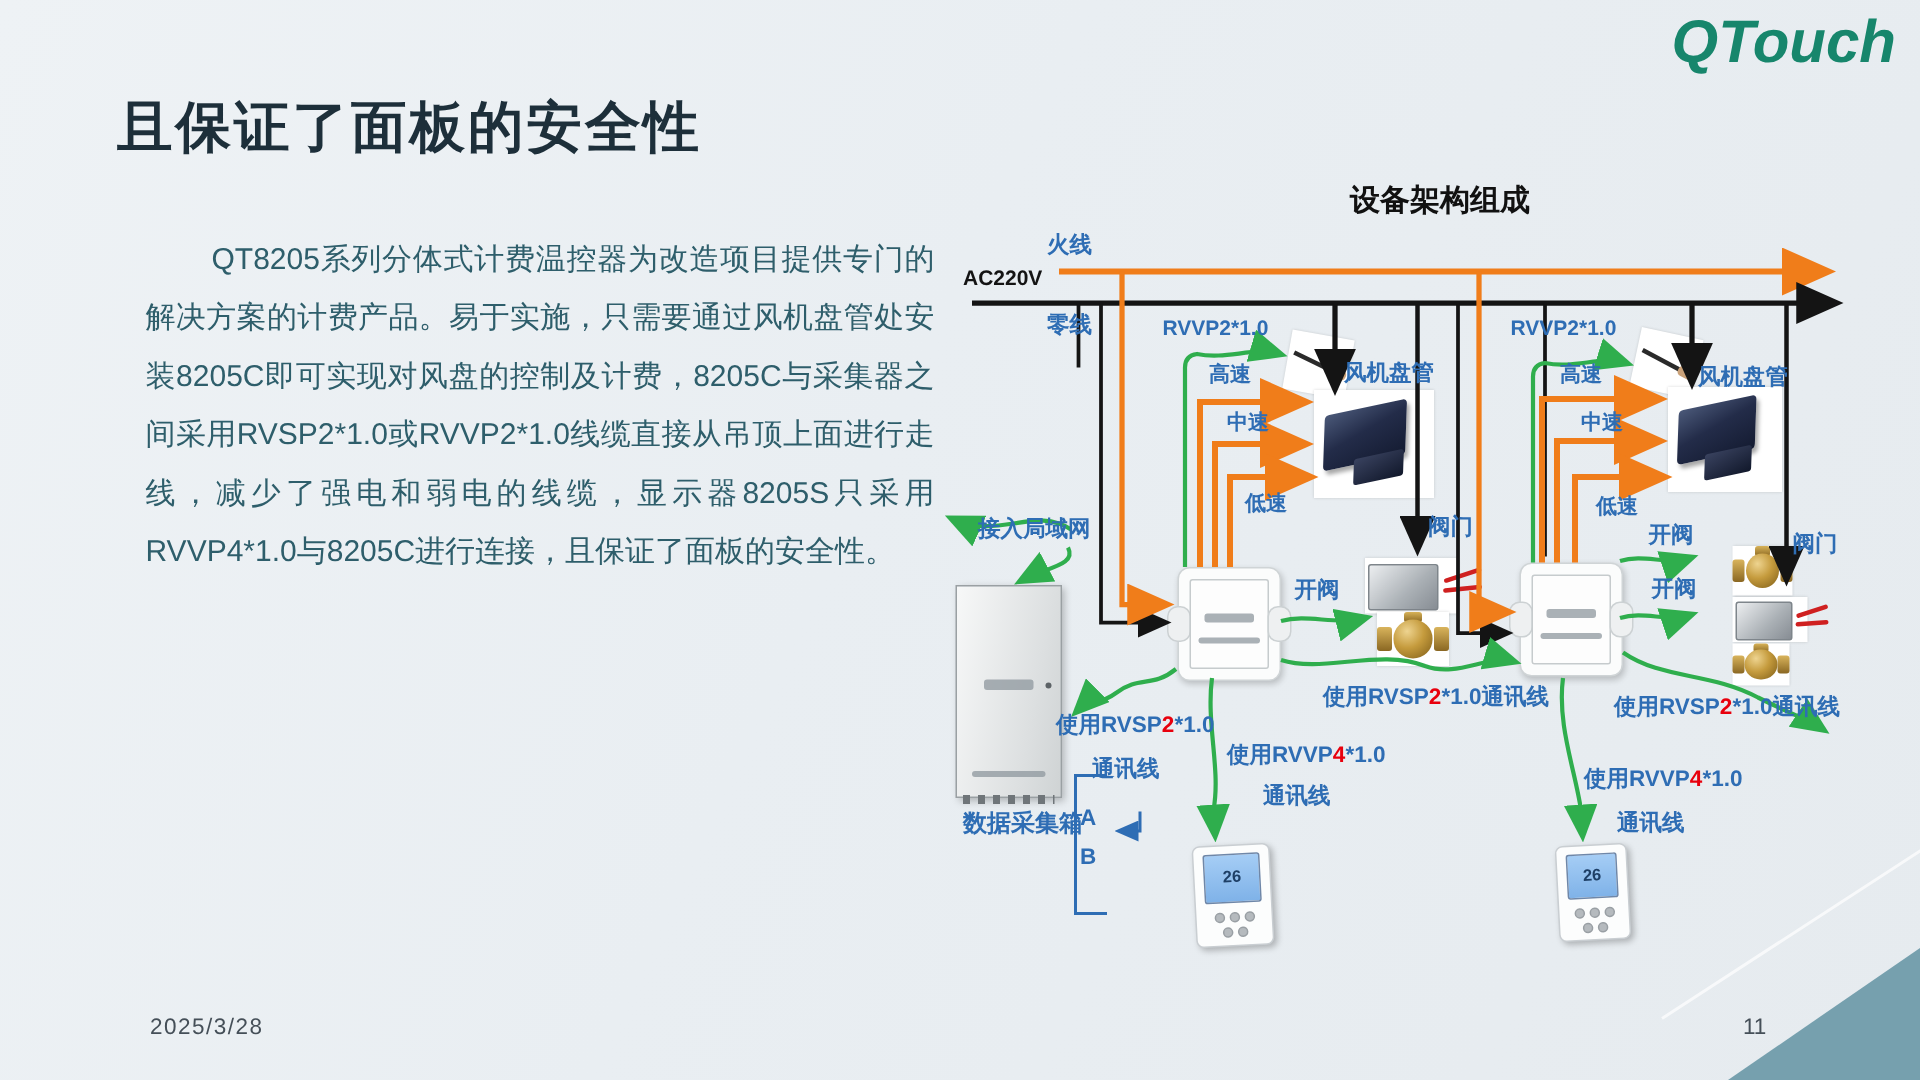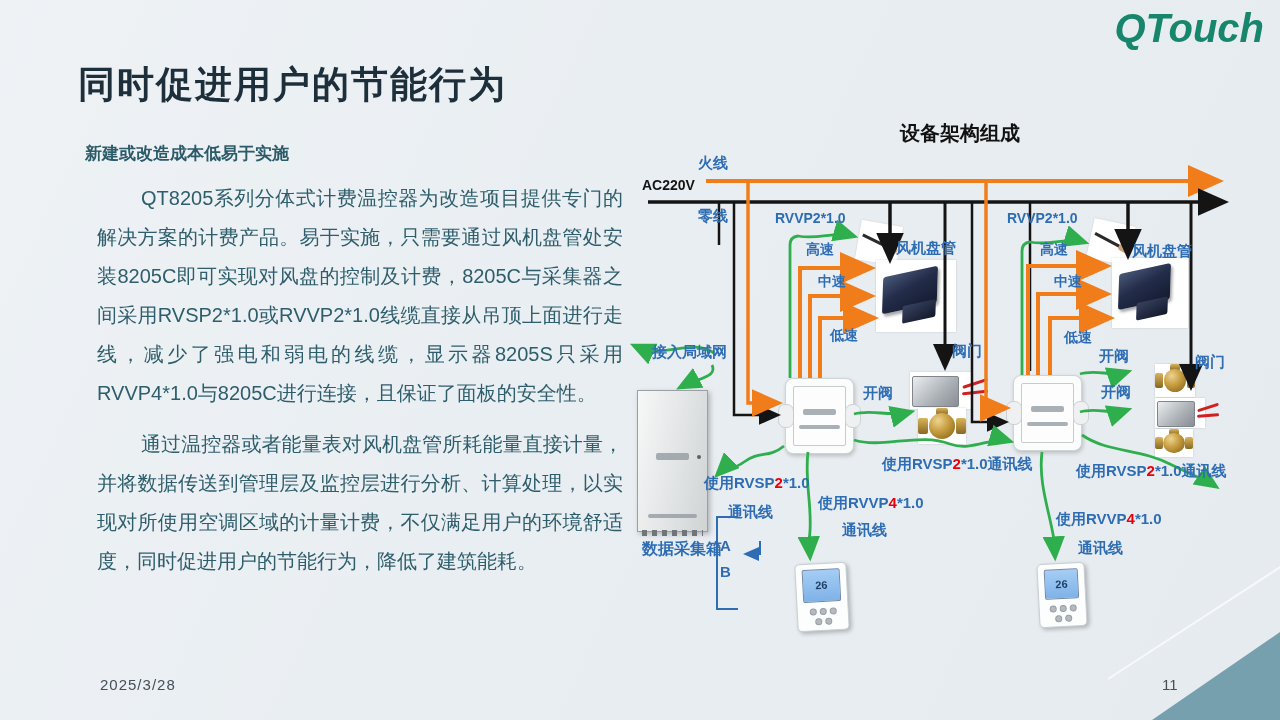--- a/index.html
+++ b/index.html
@@ -81,26 +81,24 @@
 </style>
 </head>
 <body>
 
 <div id="slide">
 
   <div id="logo">
     <span class="qtouch">QTouch</span>
   </div>
 
-  <div id="page-title">同时促进用户的节能行为</div>
+  <div id="page-title">且保证了面板的安全性</div>
 
   <div id="content">
-    <p class="sec-head">新建或改造成本低易于实施</p>
     <p class="body-p">QT8205系列分体式计费温控器为改造项目提供专门的解决方案的计费产品。易于实施，只需要通过风机盘管处安装8205C即可实现对风盘的控制及计费，8205C与采集器之间采用RVSP2*1.0或RVVP2*1.0线缆直接从吊顶上面进行走线，减少了强电和弱电的线缆，显示器8205S只采用RVVP4*1.0与8205C进行连接，且保证了面板的安全性。</p>
-    <p class="body-p">通过温控器或者能量表对风机盘管所耗能量直接计量，并将数据传送到管理层及监控层进行分析、计算处理，以实现对所使用空调区域的计量计费，不仅满足用户的环境舒适度，同时促进用户的节能行为，降低了建筑能耗。</p>
   </div>
 
   <div id="diagram">
 
     <svg width="660" height="545" viewBox="0 0 660 545">
       <defs>
         <marker id="mo" markerWidth="9" markerHeight="8" refX="7" refY="4" orient="auto">
           <path d="M0,0 L9,4 L0,8 Z" fill="#f07d1a"></path>
           </marker>
         <marker id="mk" markerWidth="9" markerHeight="8" refX="7" refY="4" orient="auto">

